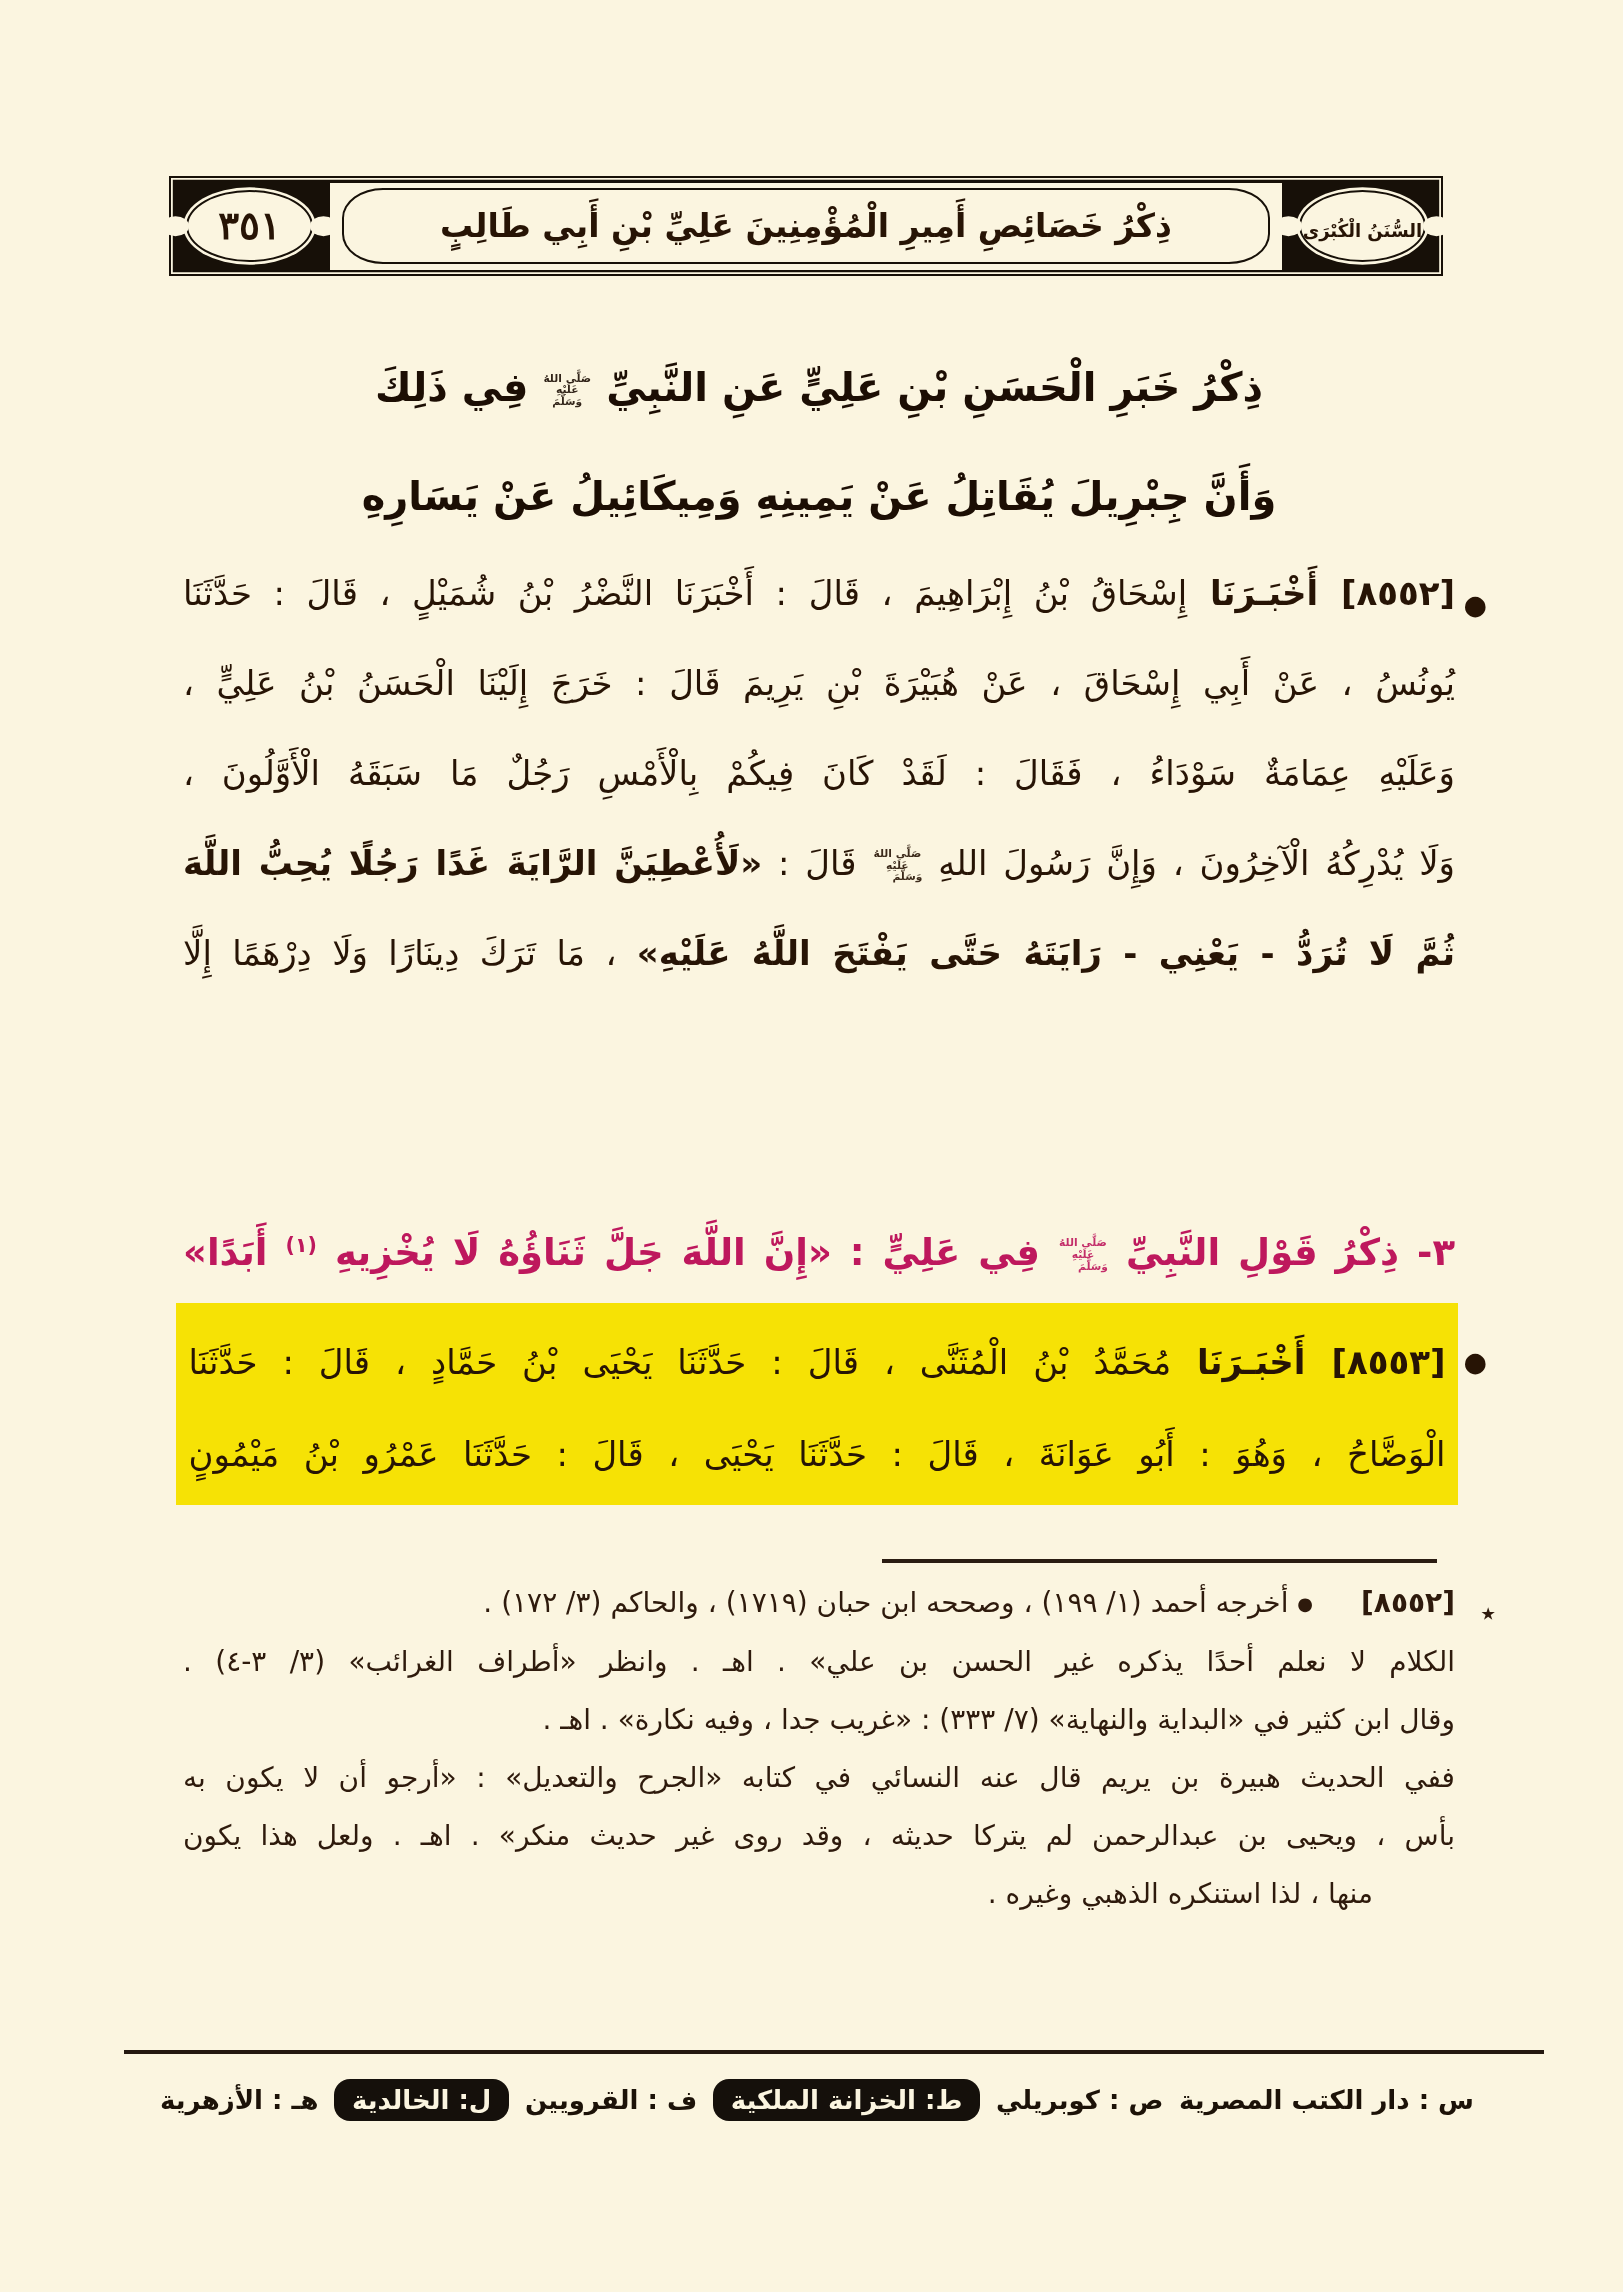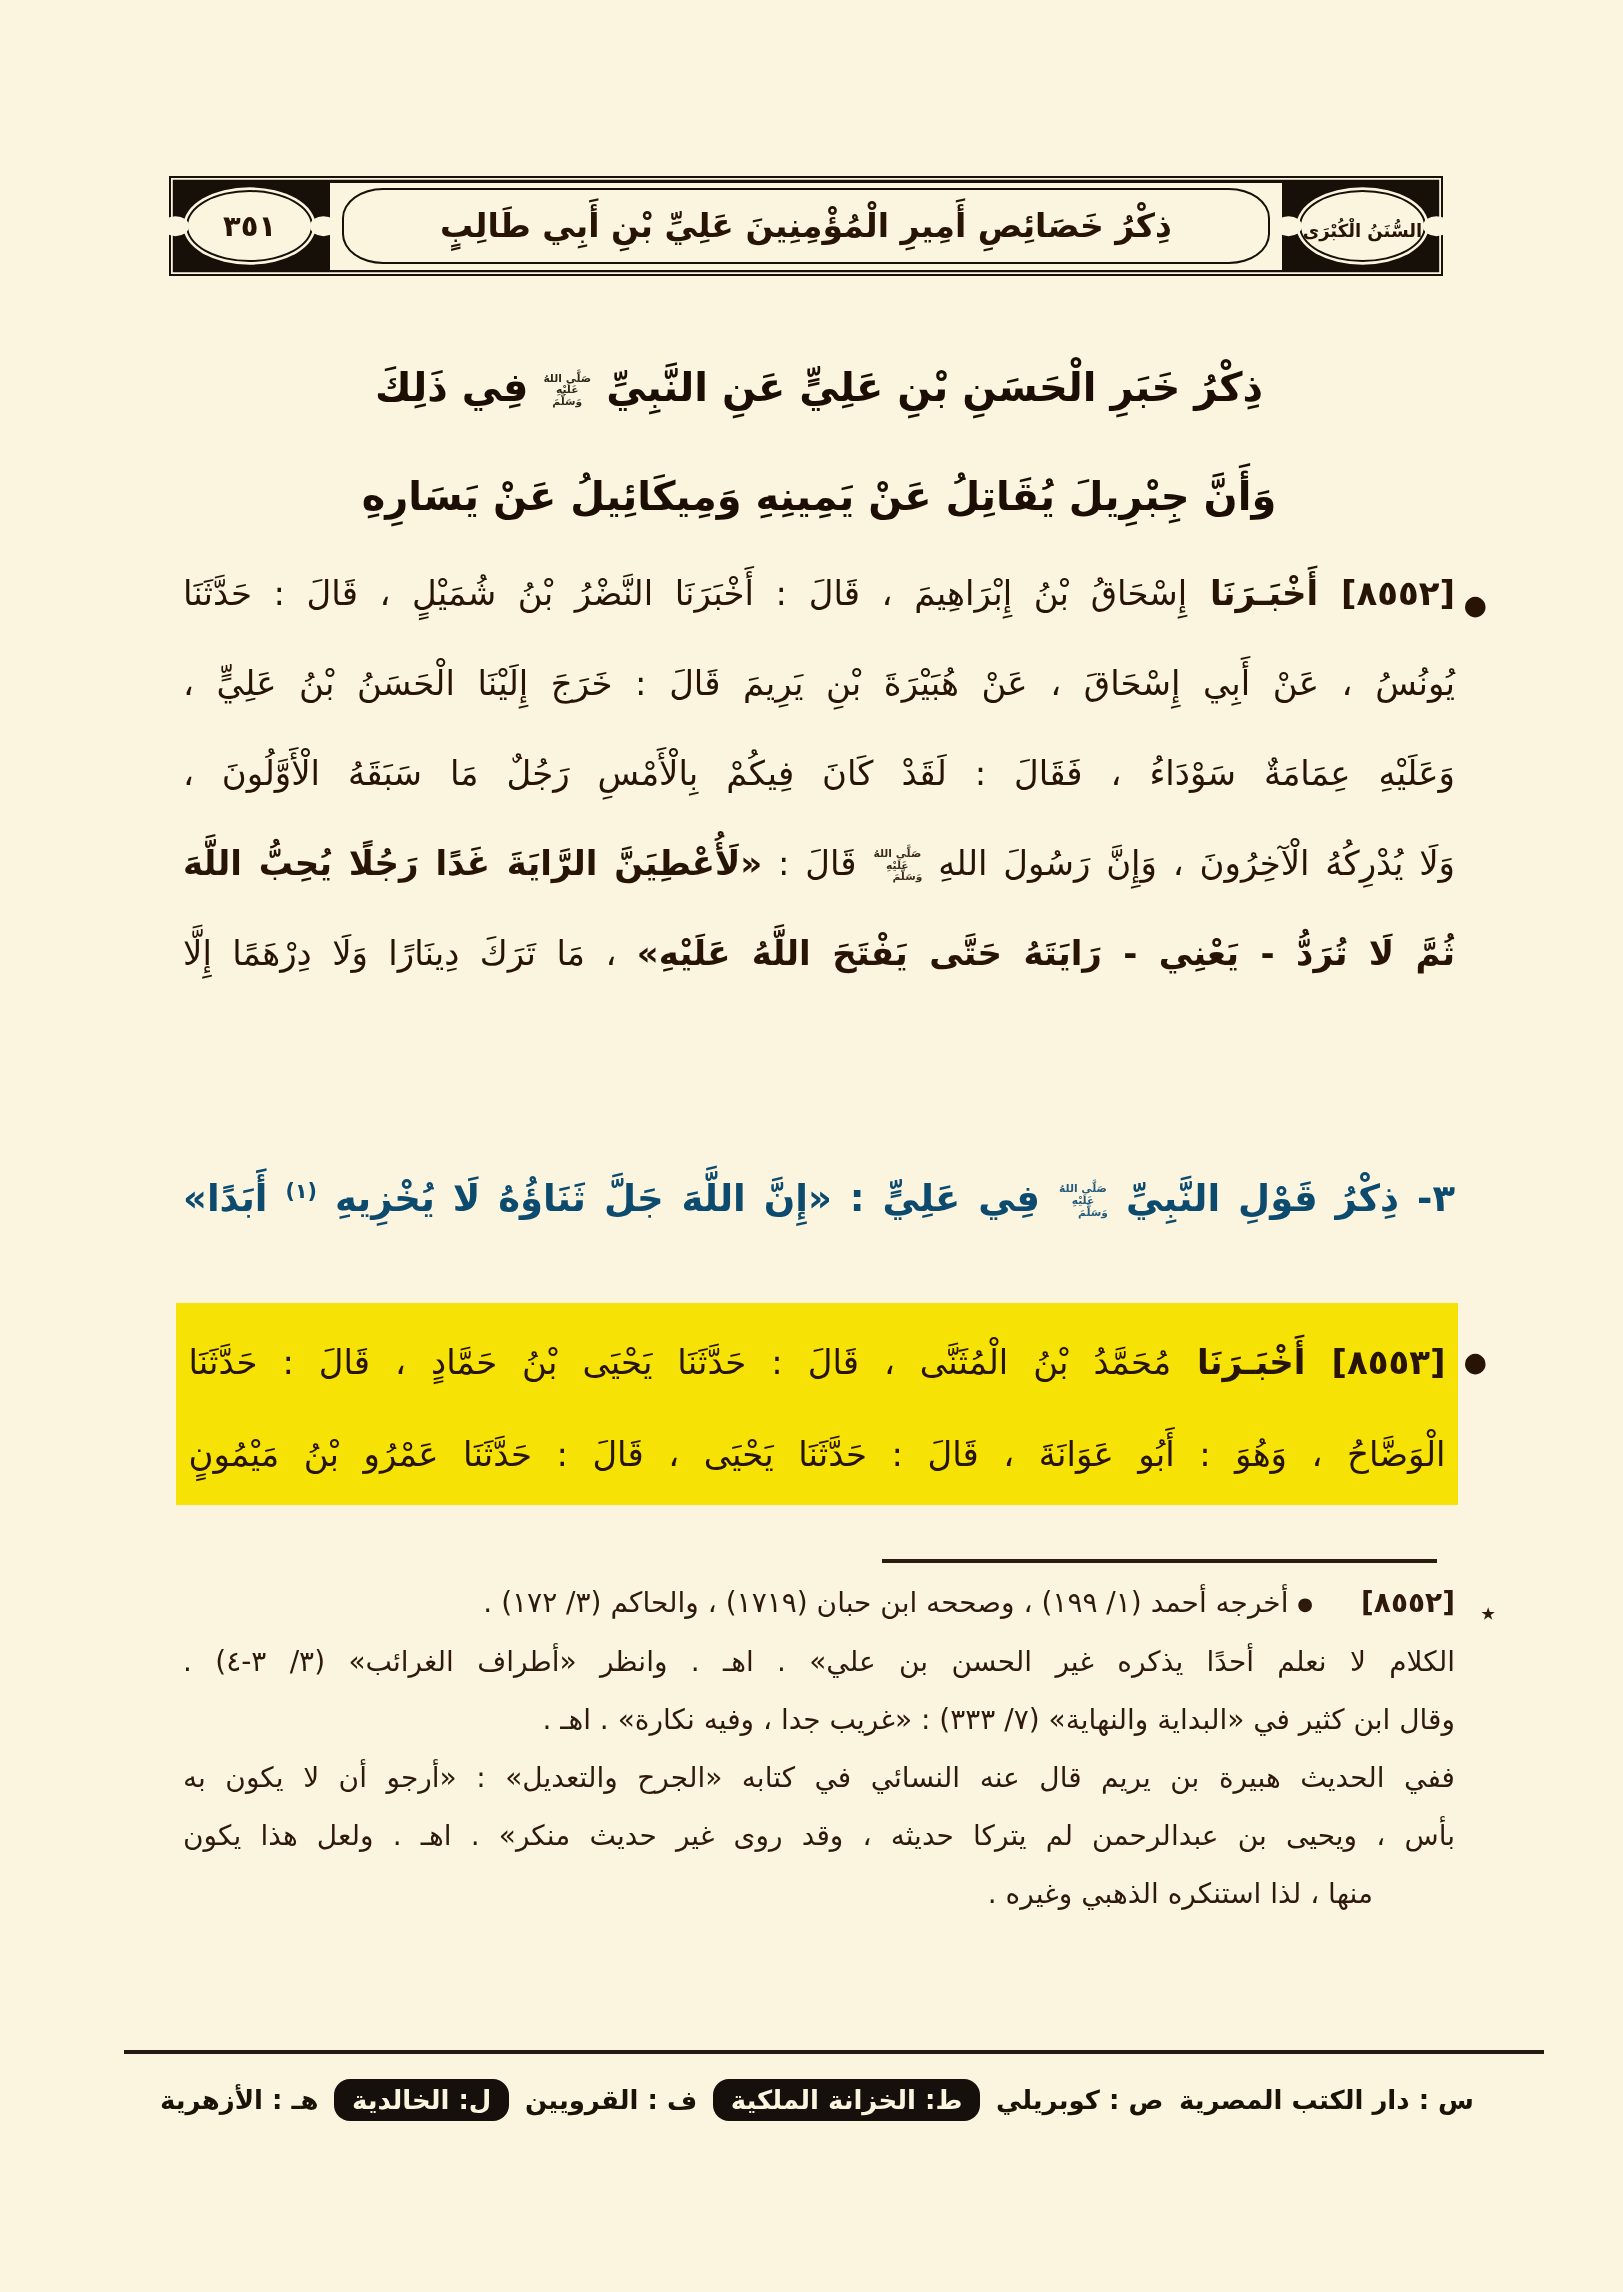--- a/index.html
+++ b/index.html
@@ -37,35 +37,35 @@
   .cartouche::after{left:-12.5px;}
   .band-title-sec{
     flex:1;position:relative;background:#fbf5e0;margin:4.5px 1.8px;
     display:flex;align-items:center;justify-content:center;
   }
   .band-title-sec::before{
     content:"";position:absolute;inset:5.4px 12.5px;border:2.7px solid #171008;
     border-radius:41px/30px;
   }
   .band-title{font-weight:bold;font-size:33px;line-height:36px;z-index:1;}
-  .page-num{font-weight:bold;font-size:29px;}
+  .page-num{font-weight:bold;font-size:39px;font-family:Liberation Serif, serif;}
   .seal-text{font-weight:bold;font-size:18px;line-height:20.6px;white-space:pre-line;margin-top:10px;}
   
   .chapter{
     position:absolute;top:333px;left:184px;width:1272px;
     text-align:center;font-weight:bold;font-size:40px;line-height:109px;
     color:#1c0e04;
   }
   .saw{
     display:inline-block;width:50px;font-size:10.7px;line-height:11.6px;
     font-weight:bold;text-align:center;vertical-align:middle;opacity:.9;
   }
   .sec3{
-    position:absolute;top:1146px;left:184px;width:1272px;
-    font-weight:bold;font-size:37px;line-height:90px;color:#0c4a6e;
+    position:absolute;top:1200px;left:184px;width:1272px;
+    font-weight:bold;font-size:37px;line-height:90px;color:#be185d;
     text-align:justify;text-align-last:justify;
   }
   .sec3 sup{font-size:20.6px;}
   
   .body8552{
     position:absolute;top:548px;left:184px;width:1272px;
     font-size:34px;line-height:90px;
   }
   .jline{text-align:justify;text-align-last:justify;}
   .rline{text-align:right;text-align-last:right;}

